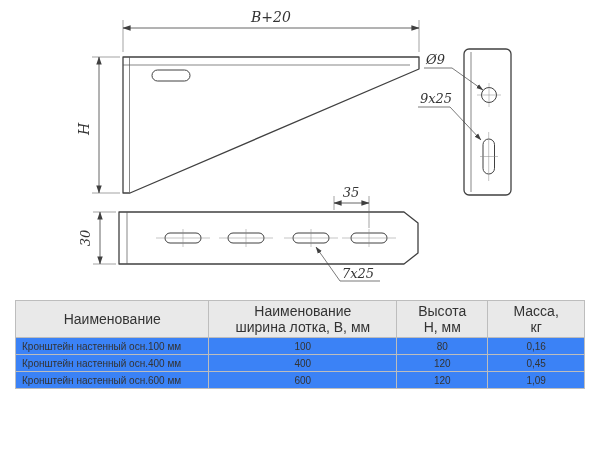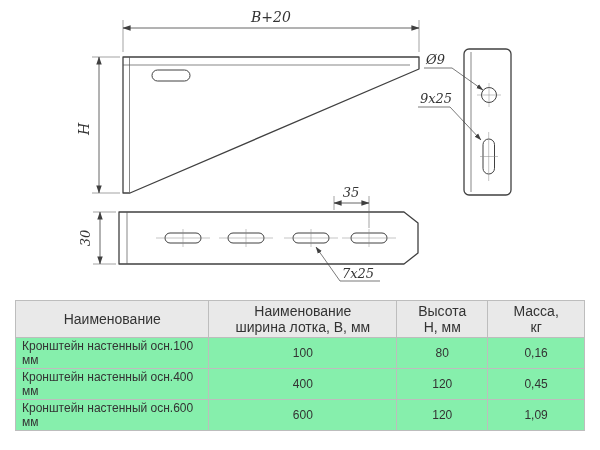--- a/index.html
+++ b/index.html
@@ -4,21 +4,21 @@
 <style>
   html,body{margin:0;padding:0;background:#ffffff;}
   body{width:600px;height:450px;font-family:"Liberation Sans",sans-serif;color:#2b2b2b;overflow:hidden;}
   .drawing-wrap{width:488px;height:298px;}
   svg text.dim{font-family:"DejaVu Serif",serif;font-style:italic;font-size:14px;fill:#333;}
   svg text.dim-sm{font-family:"DejaVu Serif",serif;font-style:italic;font-size:13px;fill:#333;}
   .table-wrap{margin:2px 15px 0 15px;}
   table.spec{width:570px;border-collapse:collapse;table-layout:fixed;}
   table.spec th, table.spec td{border:1px solid #bdbdbd;font-weight:normal;}
   table.spec thead th{background:#e9e9e9;font-size:14px;height:30px;text-align:center;padding:2px 19px;color:#333;}
-  table.spec tbody td{font-size:12px;height:14px;padding:1px 4px;text-align:center;color:#333;background:#86efac;}
+  table.spec tbody td{font-size:10px;height:14px;padding:1px 4px;text-align:center;color:#333;background:#3b82f6;}
   table.spec tbody td:first-child{text-align:left;padding-left:6px;}
 </style>
 </head>
 <body>
 
 <div class="drawing-wrap">
 <svg width="600" height="298" viewBox="0 0 600 298" xmlns="http://www.w3.org/2000/svg">
   <defs>
     <marker id="arw" viewBox="0 0 10 10" refX="9.5" refY="5" markerWidth="10" markerHeight="10" orient="auto-start-reverse">
       <path d="M0,1.6 L10,5 L0,8.4 Z" fill="#404040"></path>

